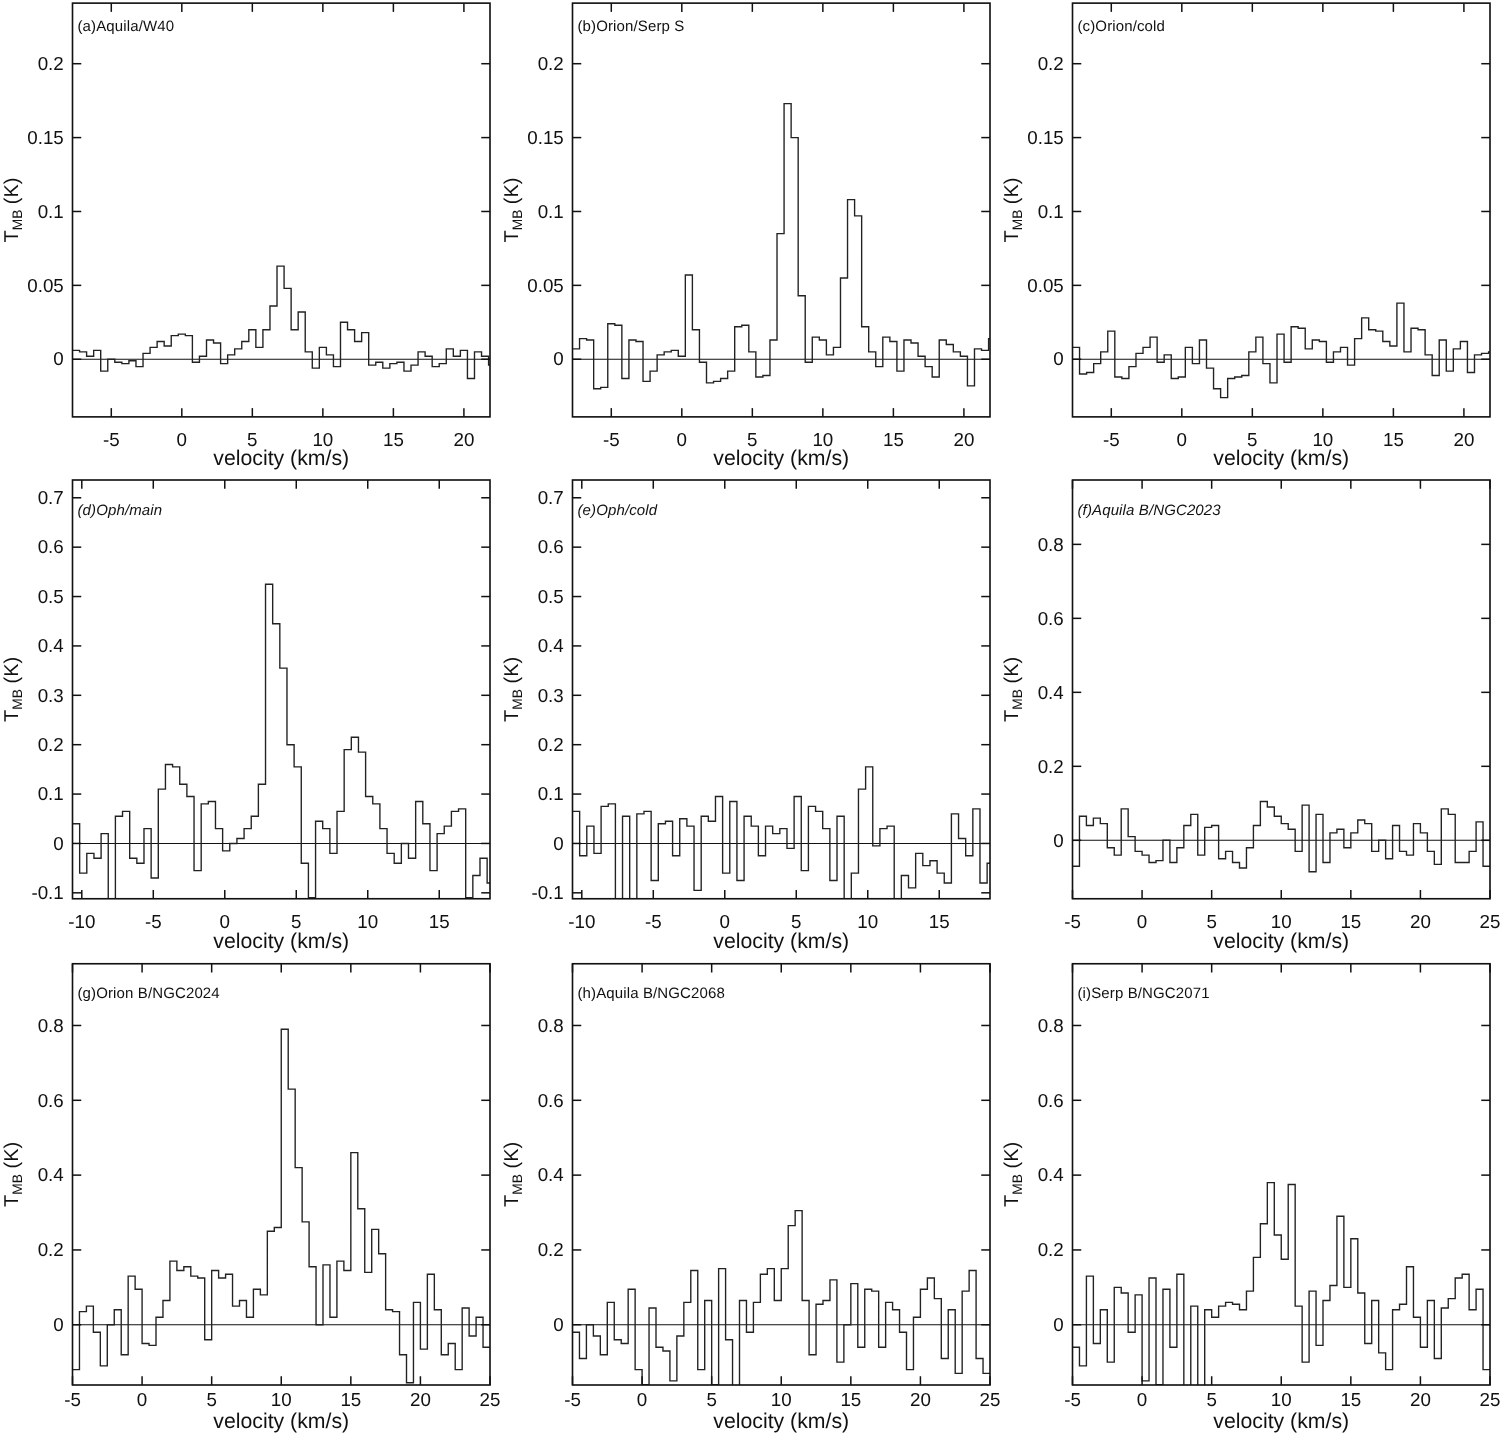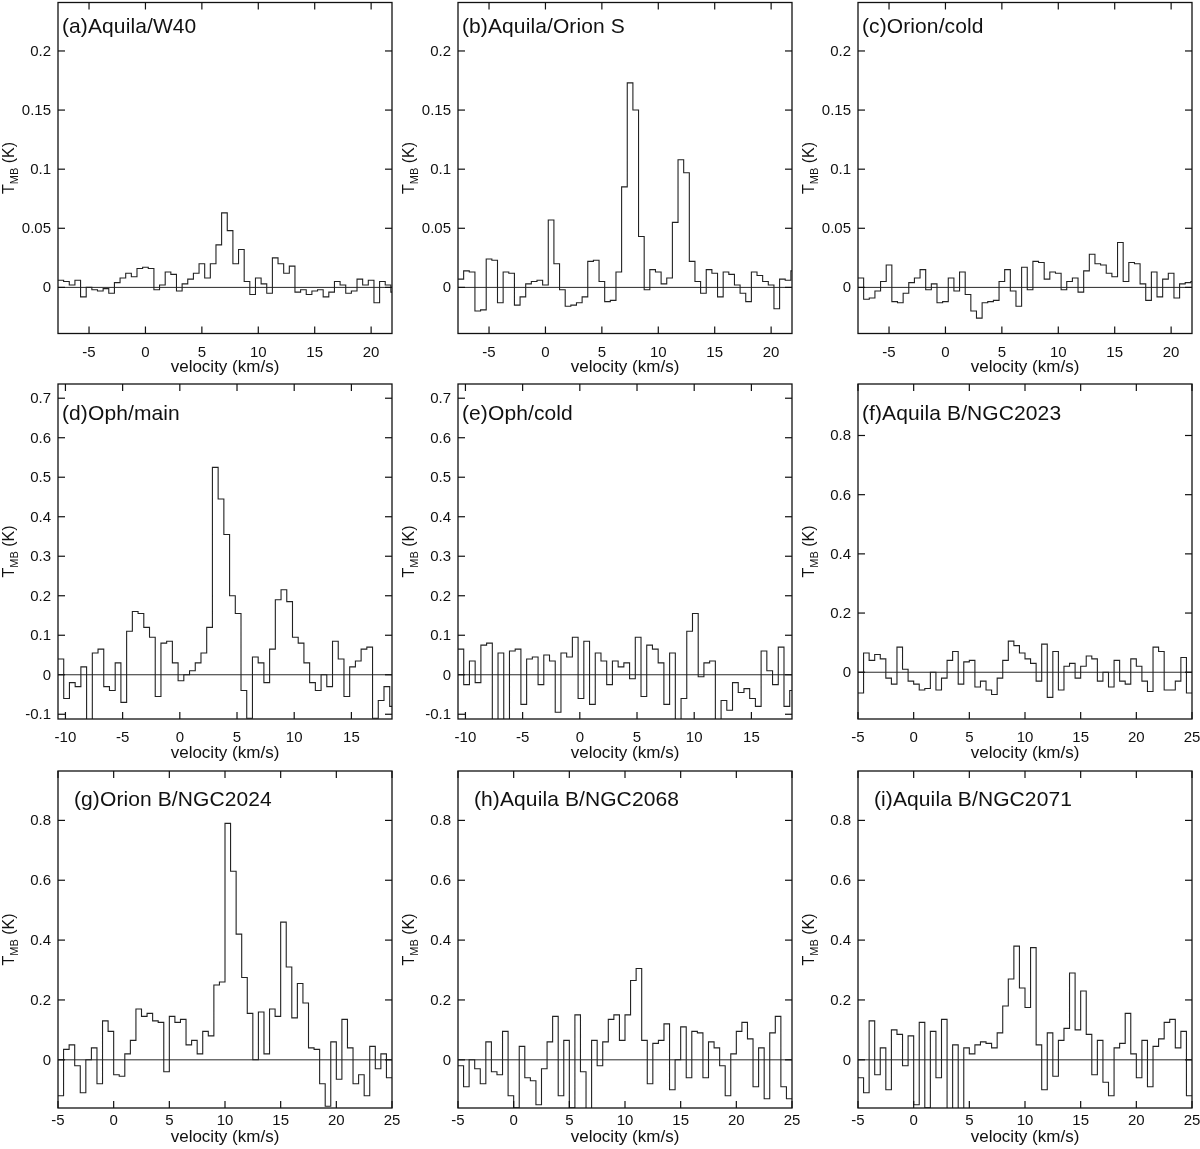--- a/index.html
+++ b/index.html
@@ -1,23 +1,23 @@
 <!DOCTYPE html>
 <html><head>
 <meta charset="utf-8">
 <style>
   html,body{margin:0;padding:0;background:#ffffff;}
   body{font-family:"Liberation Sans", sans-serif;}
   #figure{position:relative;width:1200px;height:1149px;background:#ffffff;overflow:hidden;}
   .panel{position:absolute;width:400px;}
   .panel svg{display:block;overflow:visible;}
-  .panel-title{position:absolute;left:62px;font-size:21px;color:#111;white-space:nowrap;letter-spacing:0.1px;}
+  .panel-title{position:absolute;left:62px;font-size:12px;color:#111;white-space:nowrap;letter-spacing:0.1px;}
   .r0 .panel-title{top:14px;}
-  .r1 .panel-title{top:23px;}
-  .r2 .panel-title{top:29px;margin-left:12px;}
+  .r1 .panel-title{top:23px;font-style:italic;}
+  .r2 .panel-title{top:29px;}
 </style>
 </head>
 <body>
 
 <div id="figure">
   <div class="panel r0" style="left:0px;top:0px;">
     <svg width="400" height="390" viewBox="0 0 400 390">
         <defs>
           <clipPath id="clip-a">
             <rect x="58" y="2.5" width="334" height="331"></rect>
@@ -103,21 +103,21 @@
         <text x="51" y="174.18214285714282" text-anchor="end" fill="#111111" font-size="15">0.1</text>
         <line x1="58" y1="110.07499999999999" x2="65" y2="110.07499999999999" stroke="#111111" stroke-width="1.2"></line>
         <line x1="392" y1="110.07499999999999" x2="385" y2="110.07499999999999" stroke="#111111" stroke-width="1.2"></line>
         <text x="51" y="115.07499999999999" text-anchor="end" fill="#111111" font-size="15">0.15</text>
         <line x1="58" y1="50.9678571428571" x2="65" y2="50.9678571428571" stroke="#111111" stroke-width="1.2"></line>
         <line x1="392" y1="50.9678571428571" x2="385" y2="50.9678571428571" stroke="#111111" stroke-width="1.2"></line>
         <text x="51" y="55.9678571428571" text-anchor="end" fill="#111111" font-size="15">0.2</text>
         <text x="225" y="372" text-anchor="middle" fill="#111111" font-size="17">velocity (km/s)</text>
         <text transform="translate(14 168) rotate(-90)" text-anchor="middle" fill="#111111" font-size="16"><tspan>T</tspan><tspan dy="3.5" font-size="11">MB</tspan><tspan dy="-3.5"> (K)</tspan></text>
       </svg>
-    <span class="panel-title">(b)Aquila/Orion S</span>
+    <span class="panel-title">(b)Orion/Serp S</span>
   </div>
   <div class="panel r0" style="left:800px;top:0px;">
     <svg width="400" height="390" viewBox="0 0 400 390">
         <defs>
           <clipPath id="clip-c">
             <rect x="58" y="2.5" width="334" height="331"></rect>
           </clipPath>
         </defs>
         <line x1="58" y1="287.3964285714286" x2="392" y2="287.3964285714286" stroke="#111111" stroke-width="0.9"></line>
         <path d="M58.00 277.94H63.64V299.22H69.28V298.04H74.93V290.94H80.57V281.49H86.21V264.94H91.85V301.58H97.49V302.76H103.14V293.31H108.78V282.67H114.42V277.94H120.06V269.66H125.70V289.76H131.34V283.85H136.99V302.76H142.63V301.58H148.27V277.94H153.91V290.94H159.55V272.03H165.20V294.49H170.84V311.04H176.48V318.13H182.12V302.76H187.76V301.58H193.41V300.40H199.05V281.49H204.69V269.66H210.33V290.94H215.97V306.31H221.61V267.30H227.26V289.76H232.90V261.39H238.54V262.57H244.18V279.12H249.82V272.03H255.47V273.21H261.11V289.76H266.75V281.49H272.39V277.94H278.03V292.13H283.68V270.85H289.32V254.30H294.96V263.75H300.60V264.94H306.24V273.21H311.89V276.76H317.53V242.47H323.17V281.49H328.81V262.57H334.45V263.75H340.09V283.85H345.74V300.40H351.38V272.03H357.02V296.85H362.66V279.12H368.30V273.21H373.95V298.04H379.59V283.85H385.23V282.67H390.87V281.49H396.51" fill="none" stroke="#222222" stroke-width="1.1" clip-path="url(#clip-c)"></path>
@@ -475,15 +475,15 @@
         <text x="51" y="187.09857904085254" text-anchor="end" fill="#111111" font-size="15">0.4</text>
         <line x1="58" y1="122.24067495559501" x2="65" y2="122.24067495559501" stroke="#111111" stroke-width="1.2"></line>
         <line x1="392" y1="122.24067495559501" x2="385" y2="122.24067495559501" stroke="#111111" stroke-width="1.2"></line>
         <text x="51" y="127.24067495559501" text-anchor="end" fill="#111111" font-size="15">0.6</text>
         <line x1="58" y1="62.382770870337424" x2="65" y2="62.382770870337424" stroke="#111111" stroke-width="1.2"></line>
         <line x1="392" y1="62.382770870337424" x2="385" y2="62.382770870337424" stroke="#111111" stroke-width="1.2"></line>
         <text x="51" y="67.38277087033742" text-anchor="end" fill="#111111" font-size="15">0.8</text>
         <text x="225" y="384" text-anchor="middle" fill="#111111" font-size="17">velocity (km/s)</text>
         <text transform="translate(14 181.5) rotate(-90)" text-anchor="middle" fill="#111111" font-size="16"><tspan>T</tspan><tspan dy="3.5" font-size="11">MB</tspan><tspan dy="-3.5"> (K)</tspan></text>
       </svg>
-    <span class="panel-title">(i)Aquila B/NGC2071</span>
+    <span class="panel-title">(i)Serp B/NGC2071</span>
   </div>
 </div>
 
 </body></html>

